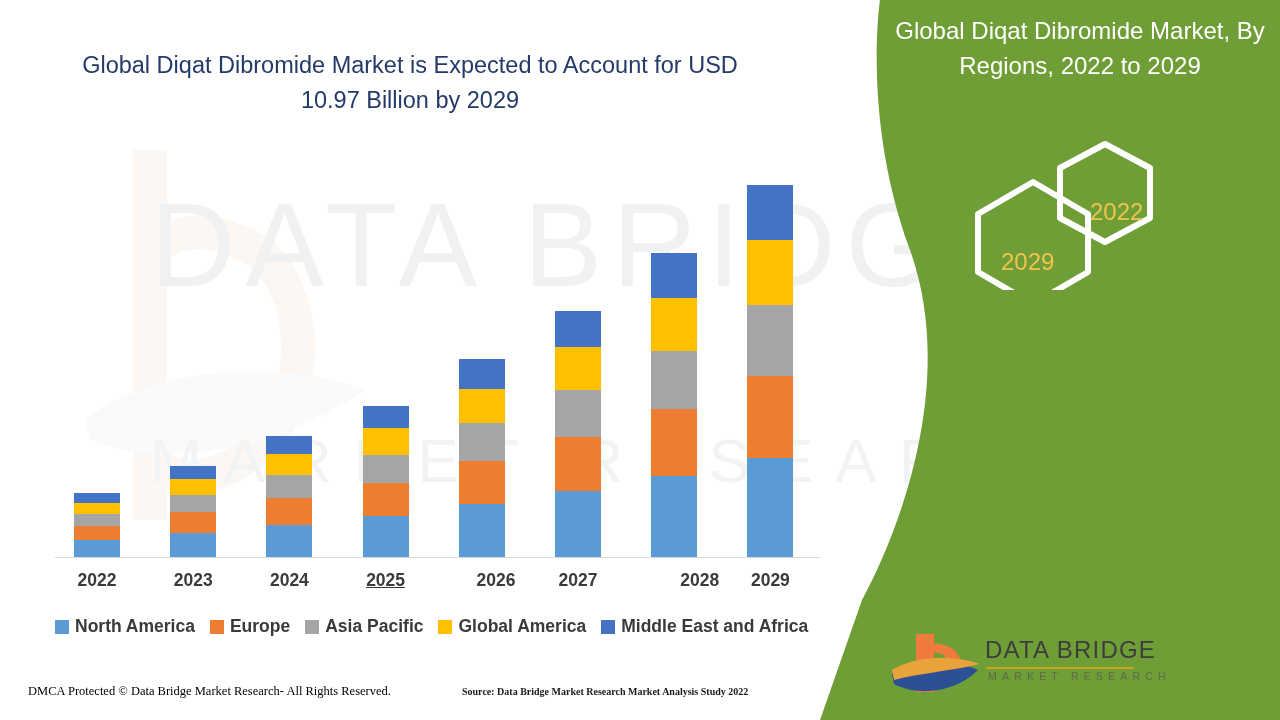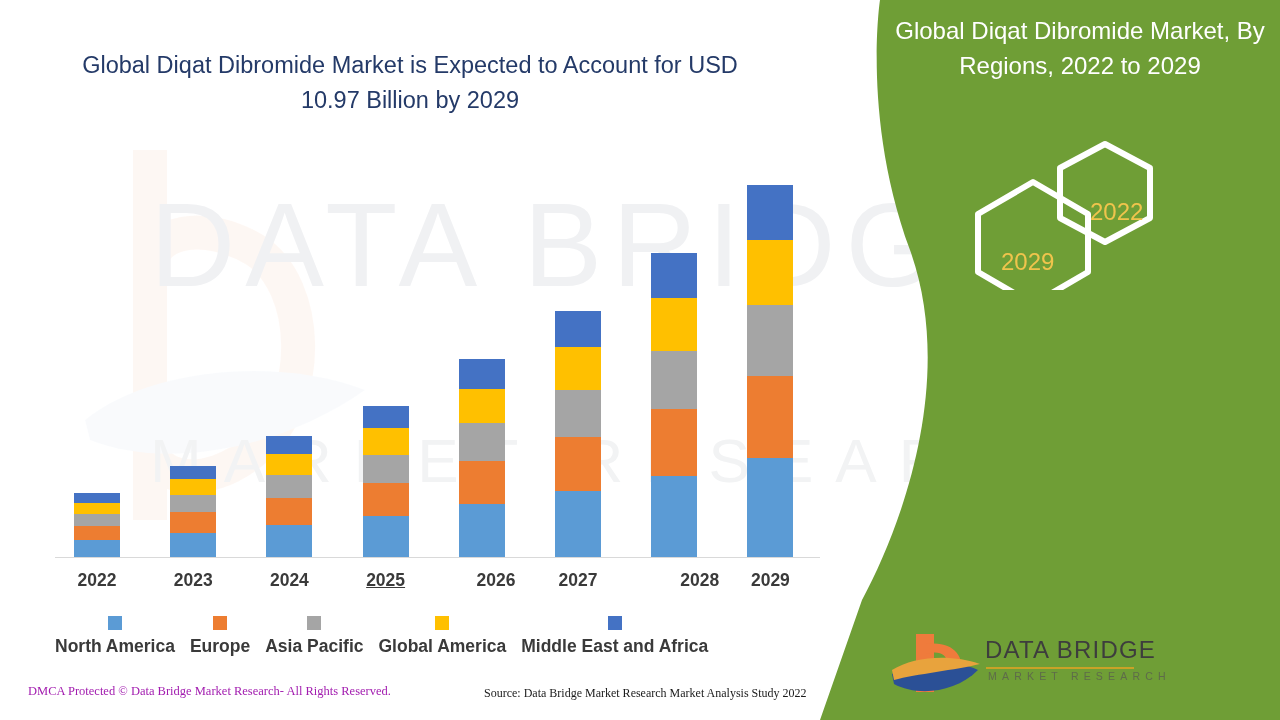--- a/index.html
+++ b/index.html
@@ -125,21 +125,20 @@
     top: 616px;
     width: 775px;
     display: flex;
     flex-direction: row;
     align-items: center;
     justify-content: flex-start;
     gap: 15px;
   }
   .legend-item {
     display: flex;
-    flex-direction: column;
     align-items: center;
     gap: 6px;
   }
   .legend-swatch {
     width: 14px;
     height: 14px;
     flex: 0 0 auto;
   }
   .legend-label {
     font-size: 17.5px;
@@ -148,31 +147,32 @@
     white-space: nowrap;
   }
 
   
   .footer-left {
     position: absolute;
     left: 28px;
     top: 684px;
     font-family: "Liberation Serif", serif;
     font-size: 12.5px;
-    color: #a21caf;
+    color: #000000;
     white-space: nowrap;
   }
   .footer-right {
     position: absolute;
-    left: 484px;
+    left: 462px;
     top: 686px;
     font-family: "Liberation Serif", serif;
-    font-size: 12px;
+    font-size: 10px;
     color: #1a1a1a;
     white-space: nowrap;
+    font-weight: bold;
   }
 
   
   #green-panel {
     position: absolute;
     left: 0;
     top: 0;
     width: 1280px;
     height: 720px;
     pointer-events: none;

